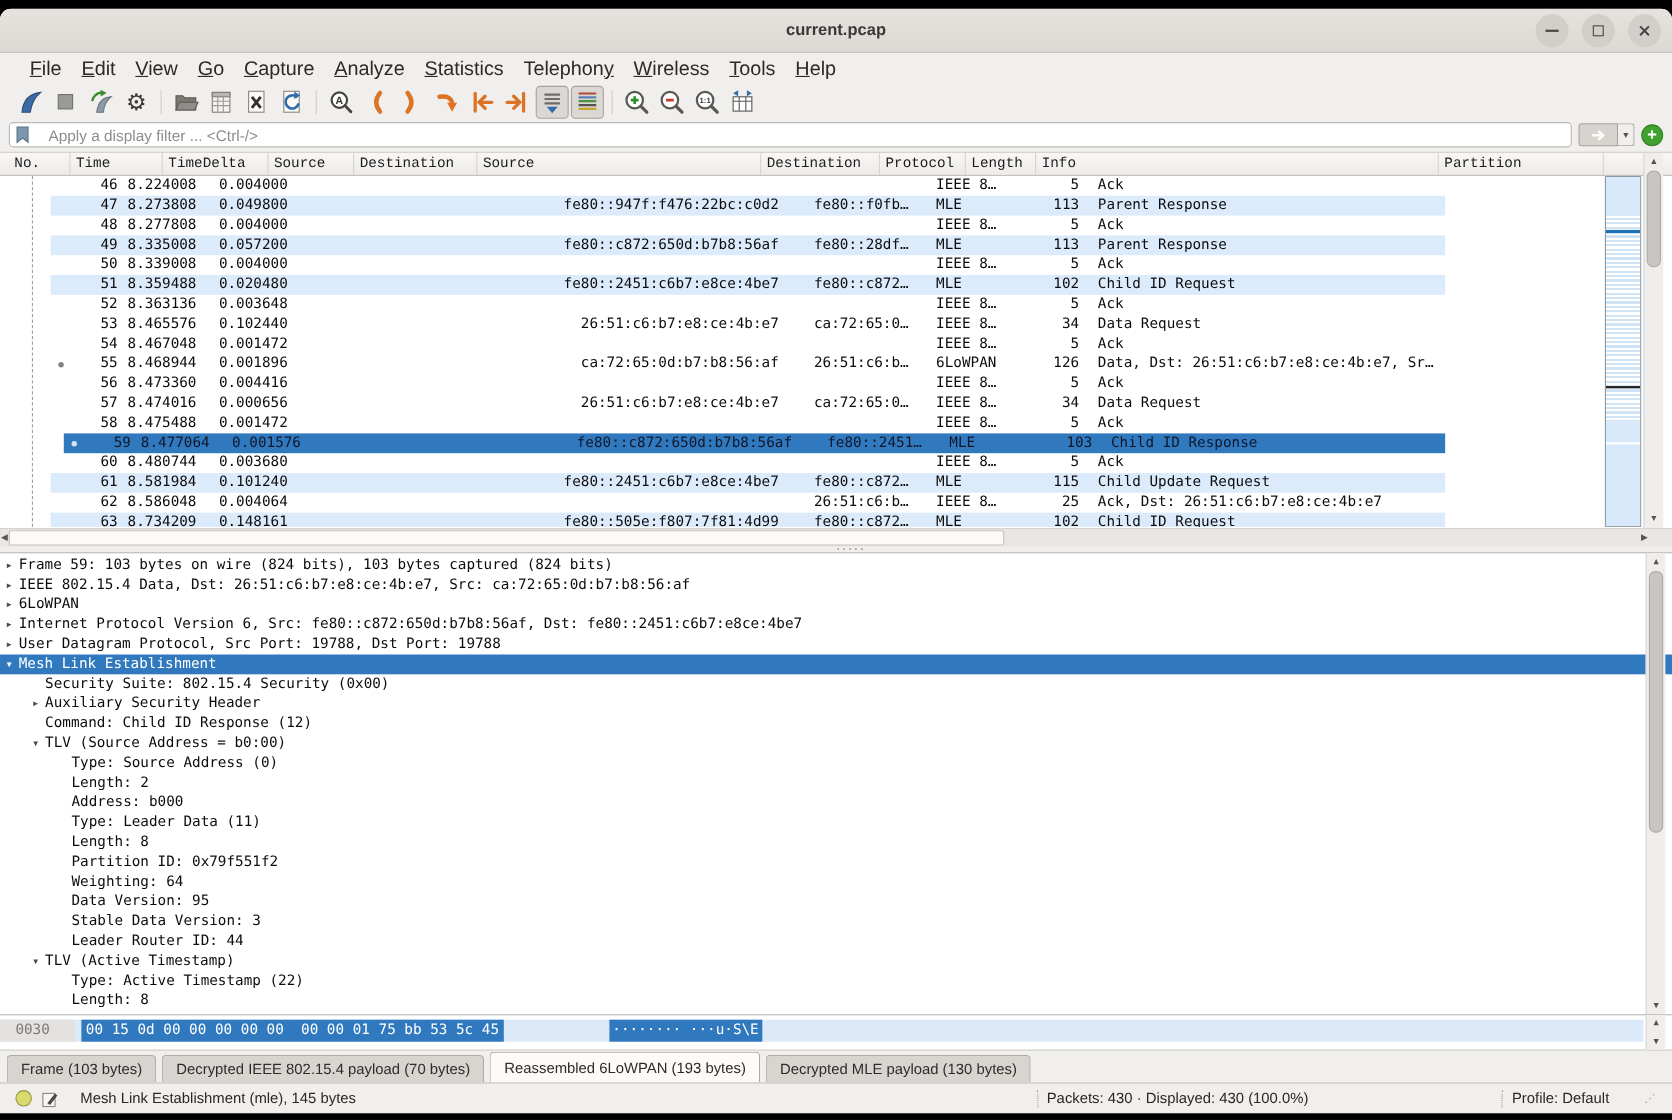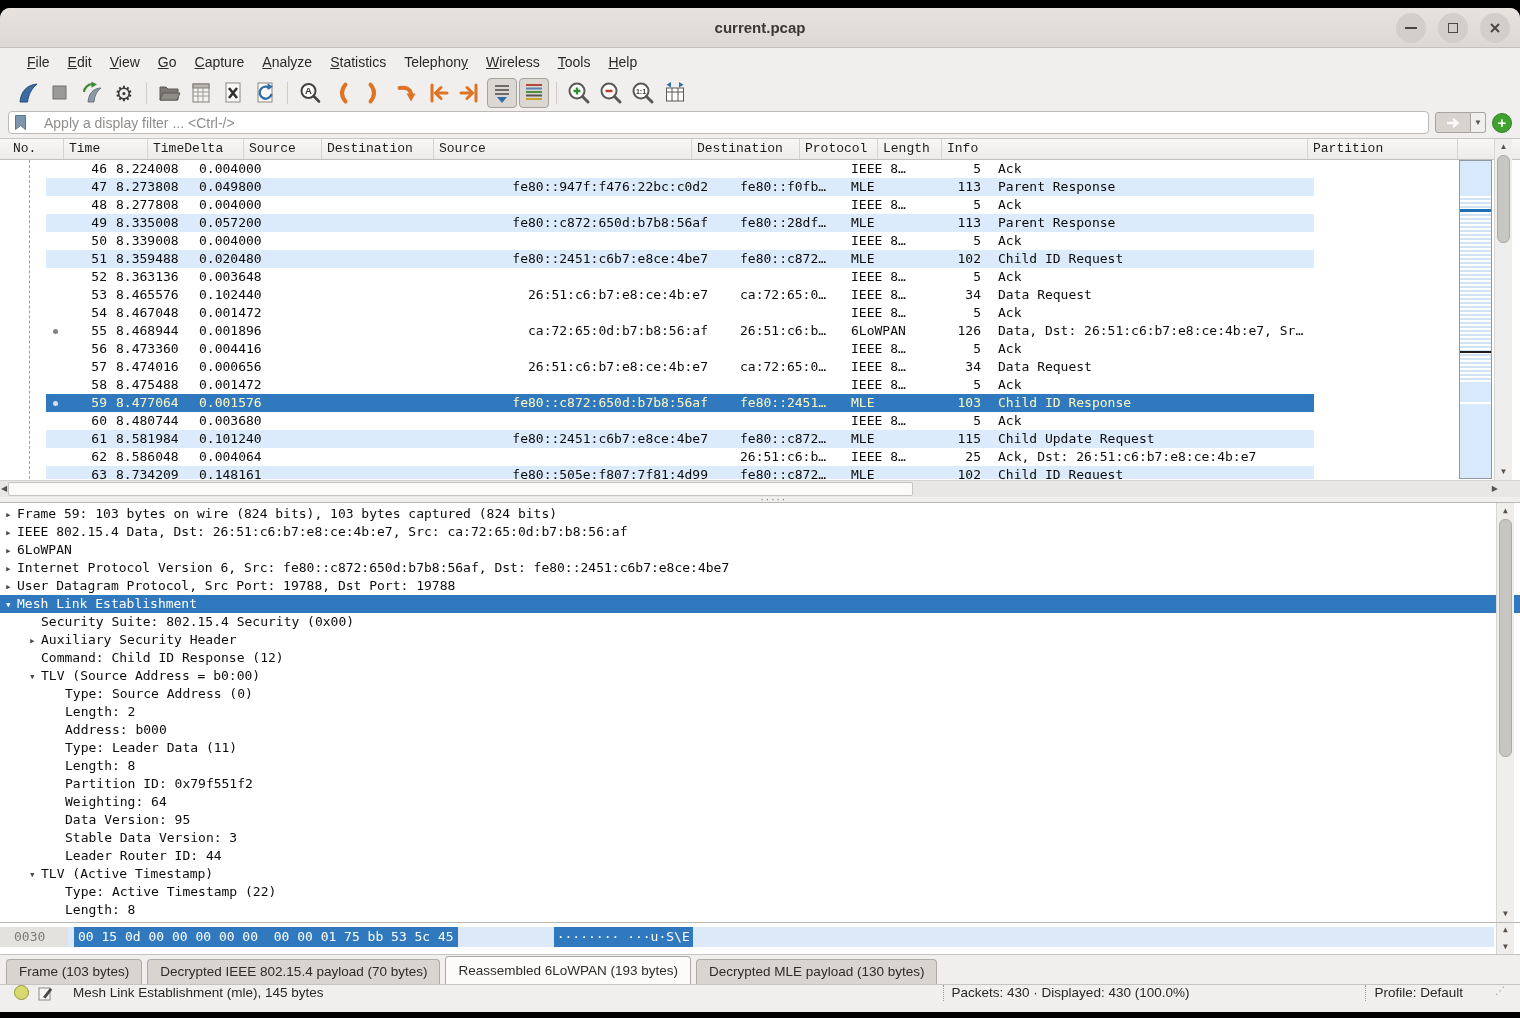--- a/index.html
+++ b/index.html
@@ -15,21 +15,21 @@
   .title { position:absolute; left:0; right:0; top:0; line-height:40px; text-align:center;
     font-weight:bold; font-size:15px; color:#3a3835; }
   .winbtns { position:absolute; right:10px; top:5px; display:flex; gap:12px; }
   .wbtn { width:30px; height:30px; border-radius:50%; background:#d2cec9; border:none;
     display:flex; align-items:center; justify-content:center; cursor:default; }
   .wbtn .wline { width:12px; height:2px; background:#4a4845; }
   .wbtn .wbox { width:10px; height:10px; border:1.6px solid #4a4845; }
 
   
   .menubar { height:28px; flex:0 0 28px; display:flex; align-items:center; padding-left:18px;
-    font-size:14px; color:#2c2a28; background:#f1efed; }
+    font-size:18px; color:#2c2a28; background:#f1efed; }
   .menu-item { padding:4px 9px; }
   .menu-item u { text-decoration:underline; }
 
   
   .toolbar { height:34px; flex:0 0 34px; display:flex; align-items:center; padding-left:12px;
     background:#f1efed; }
   .tb { width:30px; height:30px; border:none; background:transparent; display:flex;
     align-items:center; justify-content:center; margin:0 1px; }
   .tb.pressed { background:#dbd7d2; border:1px solid #a6a29d; border-radius:4px; }
   .tb .glyph { font-size:21px; line-height:1; color:#3b3a38; }
@@ -60,21 +60,21 @@
     overflow:hidden; white-space:nowrap; }
   .w-no{width:64px; padding-left:13px} .w-time{width:84px} .w-delta{width:96px}
   .w-src1{width:78px} .w-dst1{width:112px} .w-src2{width:258px} .w-dst2{width:108px}
   .w-proto{width:78px} .w-len{width:64px} .w-info{width:366px} .w-part{width:150px}
   .pl-rows { position:absolute; left:0; top:21px; width:1314px; height:319px; overflow:hidden;
     font-family:"DejaVu Sans Mono",monospace; font-size:13px; color:#0c0c0c;padding-left:46px; }
   .pl-rows::after { content:""; position:absolute; left:29px; top:0; height:100%;
     border-left:1px dashed #a19f9b; pointer-events:none; }
   .p-row { display:flex; height:18px; line-height:18px; white-space:pre; position:relative; }
   .p-row.mle { background:#dcebfb; }
-  .p-row.selected { background:#3179be; color:#fef9c3; }
+  .p-row.selected { background:#3179be; color:#0f172a;margin-left:12px; }
   .p-row.marker::before { content:""; position:absolute; left:7px; top:6.5px; width:5px;
     height:5px; border-radius:50%; background:#85837f; }
   .p-row.selected.marker::before { background:#d8e2ec; }
   .c { overflow:hidden; flex:0 0 auto; }
   .gutter{width:30px} .c-no{width:34px; text-align:right; padding-right:3px}
   .c-time{width:84px; padding-left:6px} .c-delta{width:96px; padding-left:5px}
   .c-src1{width:78px} .c-dst1{width:112px; padding-left:2px}
   .c-src2{width:258px; text-align:right; padding-right:30px}
   .c-dst2{width:108px; padding-left:2px} .c-proto{width:78px; padding-left:5px}
   .c-len{width:64px; text-align:right; padding-right:7px}
@@ -133,21 +133,21 @@
   
   .bytetabs { height:30px; flex:0 0 30px; background:#f1efed; border-top:1px solid #c6c3c0;
     display:flex; align-items:flex-end; padding-left:6px; gap:5px; }
   .btab { height:25px; line-height:24px; padding:0 12px; background:#d8d4d0;
     border:1px solid #aeaba7; border-bottom:none; border-radius:4px 4px 0 0;
     font-size:13.5px; color:#2e2c2a; white-space:nowrap; }
   .btab.active { background:#fcfbfa; height:28px; line-height:27px; }
 
   
   .statusbar { height:28px; flex:0 0 28px; background:#f1efed; border-top:1px solid #c6c3c0;
-    display:flex; padding:0 14px; font-size:13.5px; color:#2a2826; gap:8px; }
+    display:flex; align-items:center; padding:0 14px; font-size:13.5px; color:#2a2826; gap:8px; }
   .expert-circle { width:15px; height:15px; border-radius:50%; background:#d9da6e;
     border:1px solid #93953f; flex:0 0 15px; }
   .sb-left { flex:1; padding-left:12px; }
   .sb-sep { width:1px; height:16px; border-left:1px dotted #9b9996; }
   .sb-gap { width:160px; }
   .sb-right { margin-right:24px; }
   .sb-grip { color:#9b9996; font-size:10px; letter-spacing:1px; }
 </style>
 </head>
 <body>

